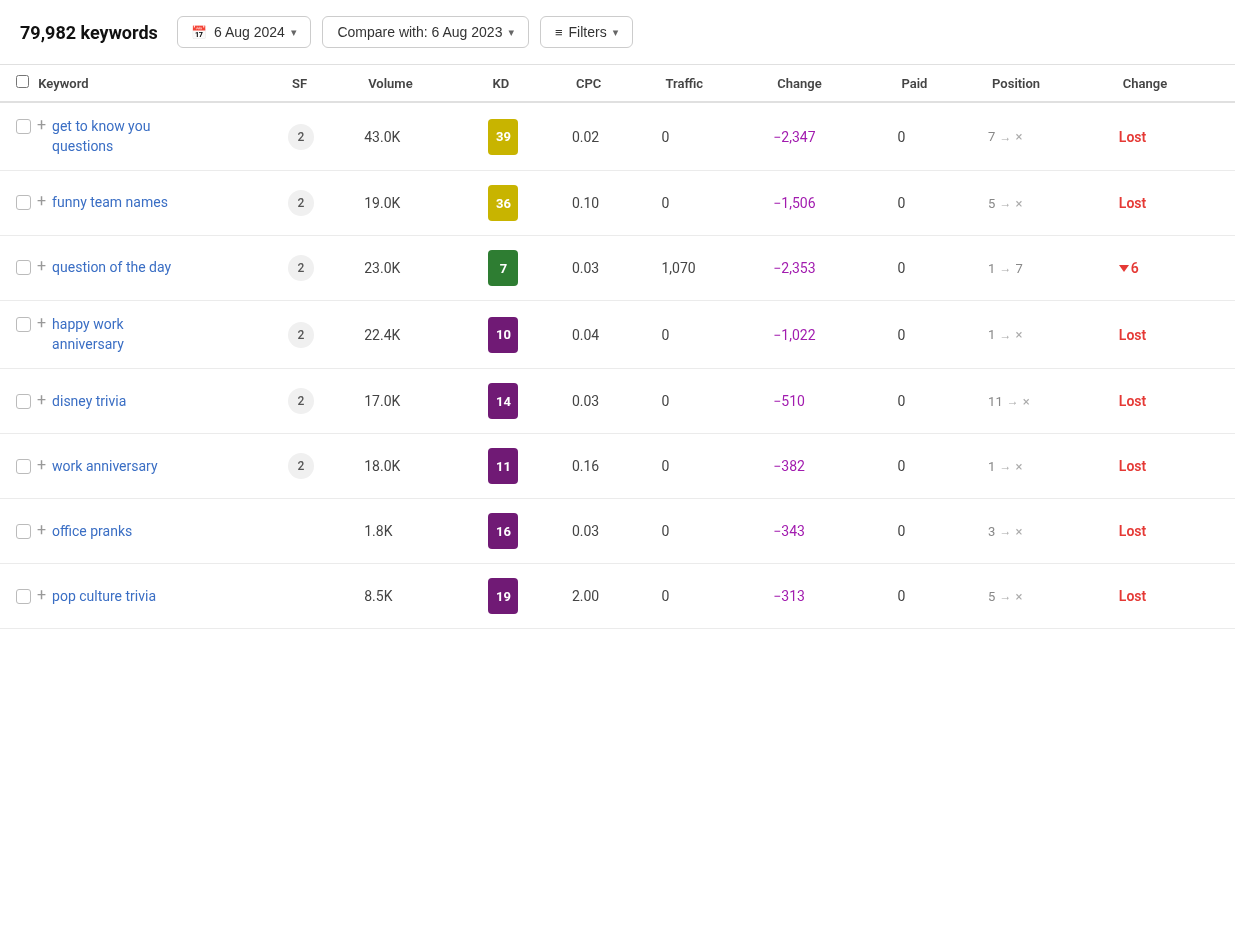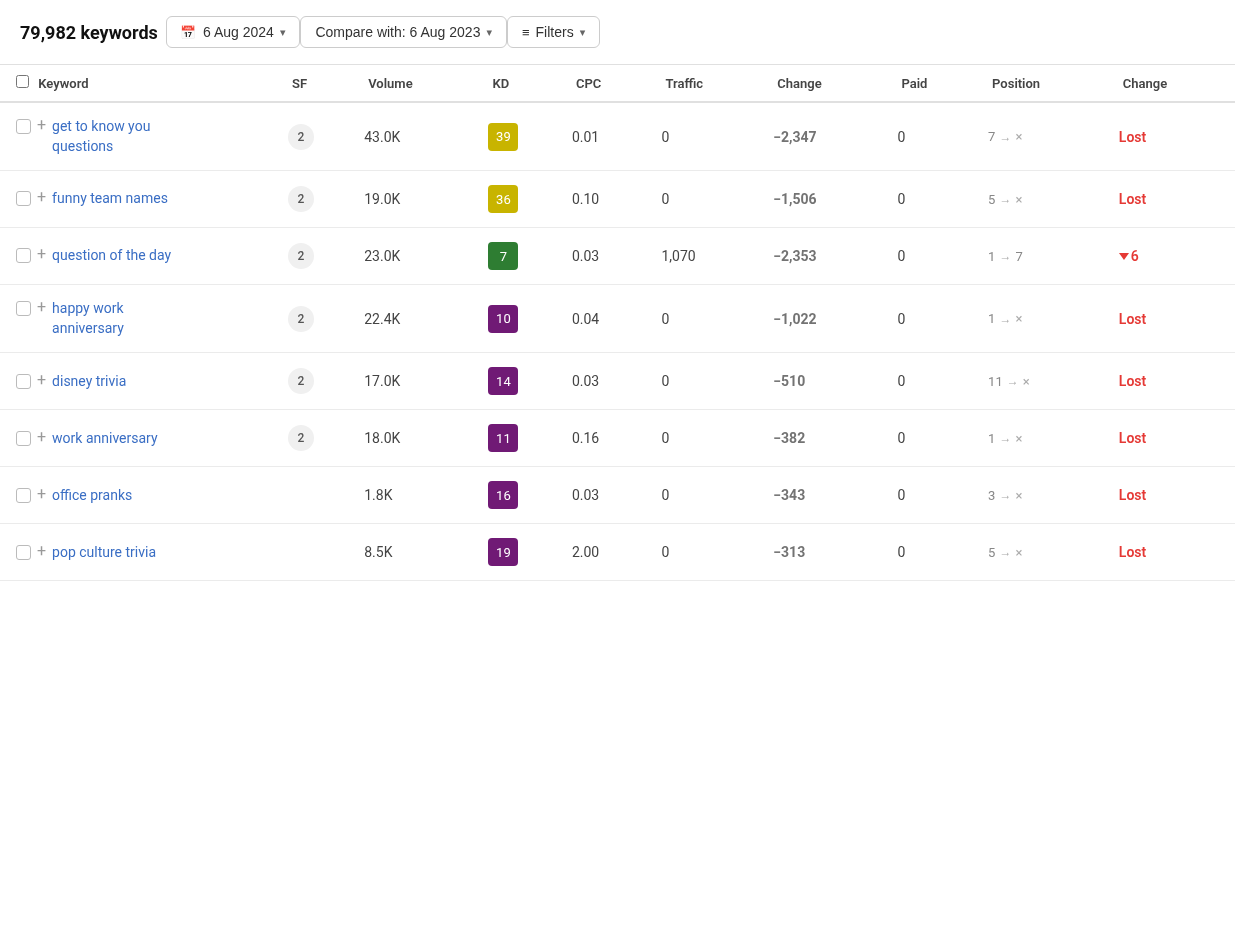--- a/index.html
+++ b/index.html
@@ -6,21 +6,21 @@
     body {
       font-family: -apple-system, BlinkMacSystemFont, 'Segoe UI', Roboto, sans-serif;
       font-size: 14px;
       color: #333;
       background: #fff;
     }
 
     .toolbar {
       display: flex;
       align-items: center;
-      gap: 0;
+      gap: 11px;
       padding: 16px 20px;
       border-bottom: 1px solid #e0e0e0;
     }
 
     .keywords-count {
       font-size: 18px;
       font-weight: 700;
       color: #111;
       margin-right: 8px;
     }
@@ -139,38 +139,38 @@
       color: #555;
       font-size: 12px;
       font-weight: 500;
     }
 
     .kd-badge {
       display: inline-flex;
       align-items: center;
       justify-content: center;
       width: 30px;
-      height: 28px;
+      height: 36px;
       border-radius: 4px;
       font-size: 13px;
-      font-weight: 400;
+      font-weight: 700;
       color: #fff;
     }
 
     .kd-yellow { background: #c8b400; color: #fff; }
     .kd-light-green { background: #701a75; color: #fff; }
     .kd-dark-green { background: #2e7d32; color: #fff; }
 
     .num-cell {
       color: #444;
     }
 
     .change-neg {
-      color: #737373;
-      font-weight: 700;
+      color: #a21caf;
+      font-weight: 400;
     }
 
     .lost-badge {
       color: #e53935;
       font-weight: 600;
       font-size: 14px;
     }
 
     .position-cell {
       display: flex;
@@ -251,21 +251,21 @@
       </div>
       <span class="plus-btn">+</span>
       <div class="keyword-text">
         <a href="#" class="keyword-link">get to know you<br>questions</a>
       </div>
     </div>
   </td>
         <td><span class="sf-badge">2</span></td>
         <td class="num-cell">43.0K</td>
         <td class="num-cell"><span class="kd-badge kd-yellow">39</span></td>
-        <td class="num-cell">0.01</td>
+        <td class="num-cell">0.02</td>
         <td class="num-cell">0</td>
         <td class="num-cell"><span class="change-neg">−2,347</span></td>
         <td class="num-cell">0</td>
         <td>
           <div class="position-cell">
       <span>7</span>
       <span class="position-arrow">→</span>
       <span style="color:#aaa">×</span>
     </div>
         </td>

